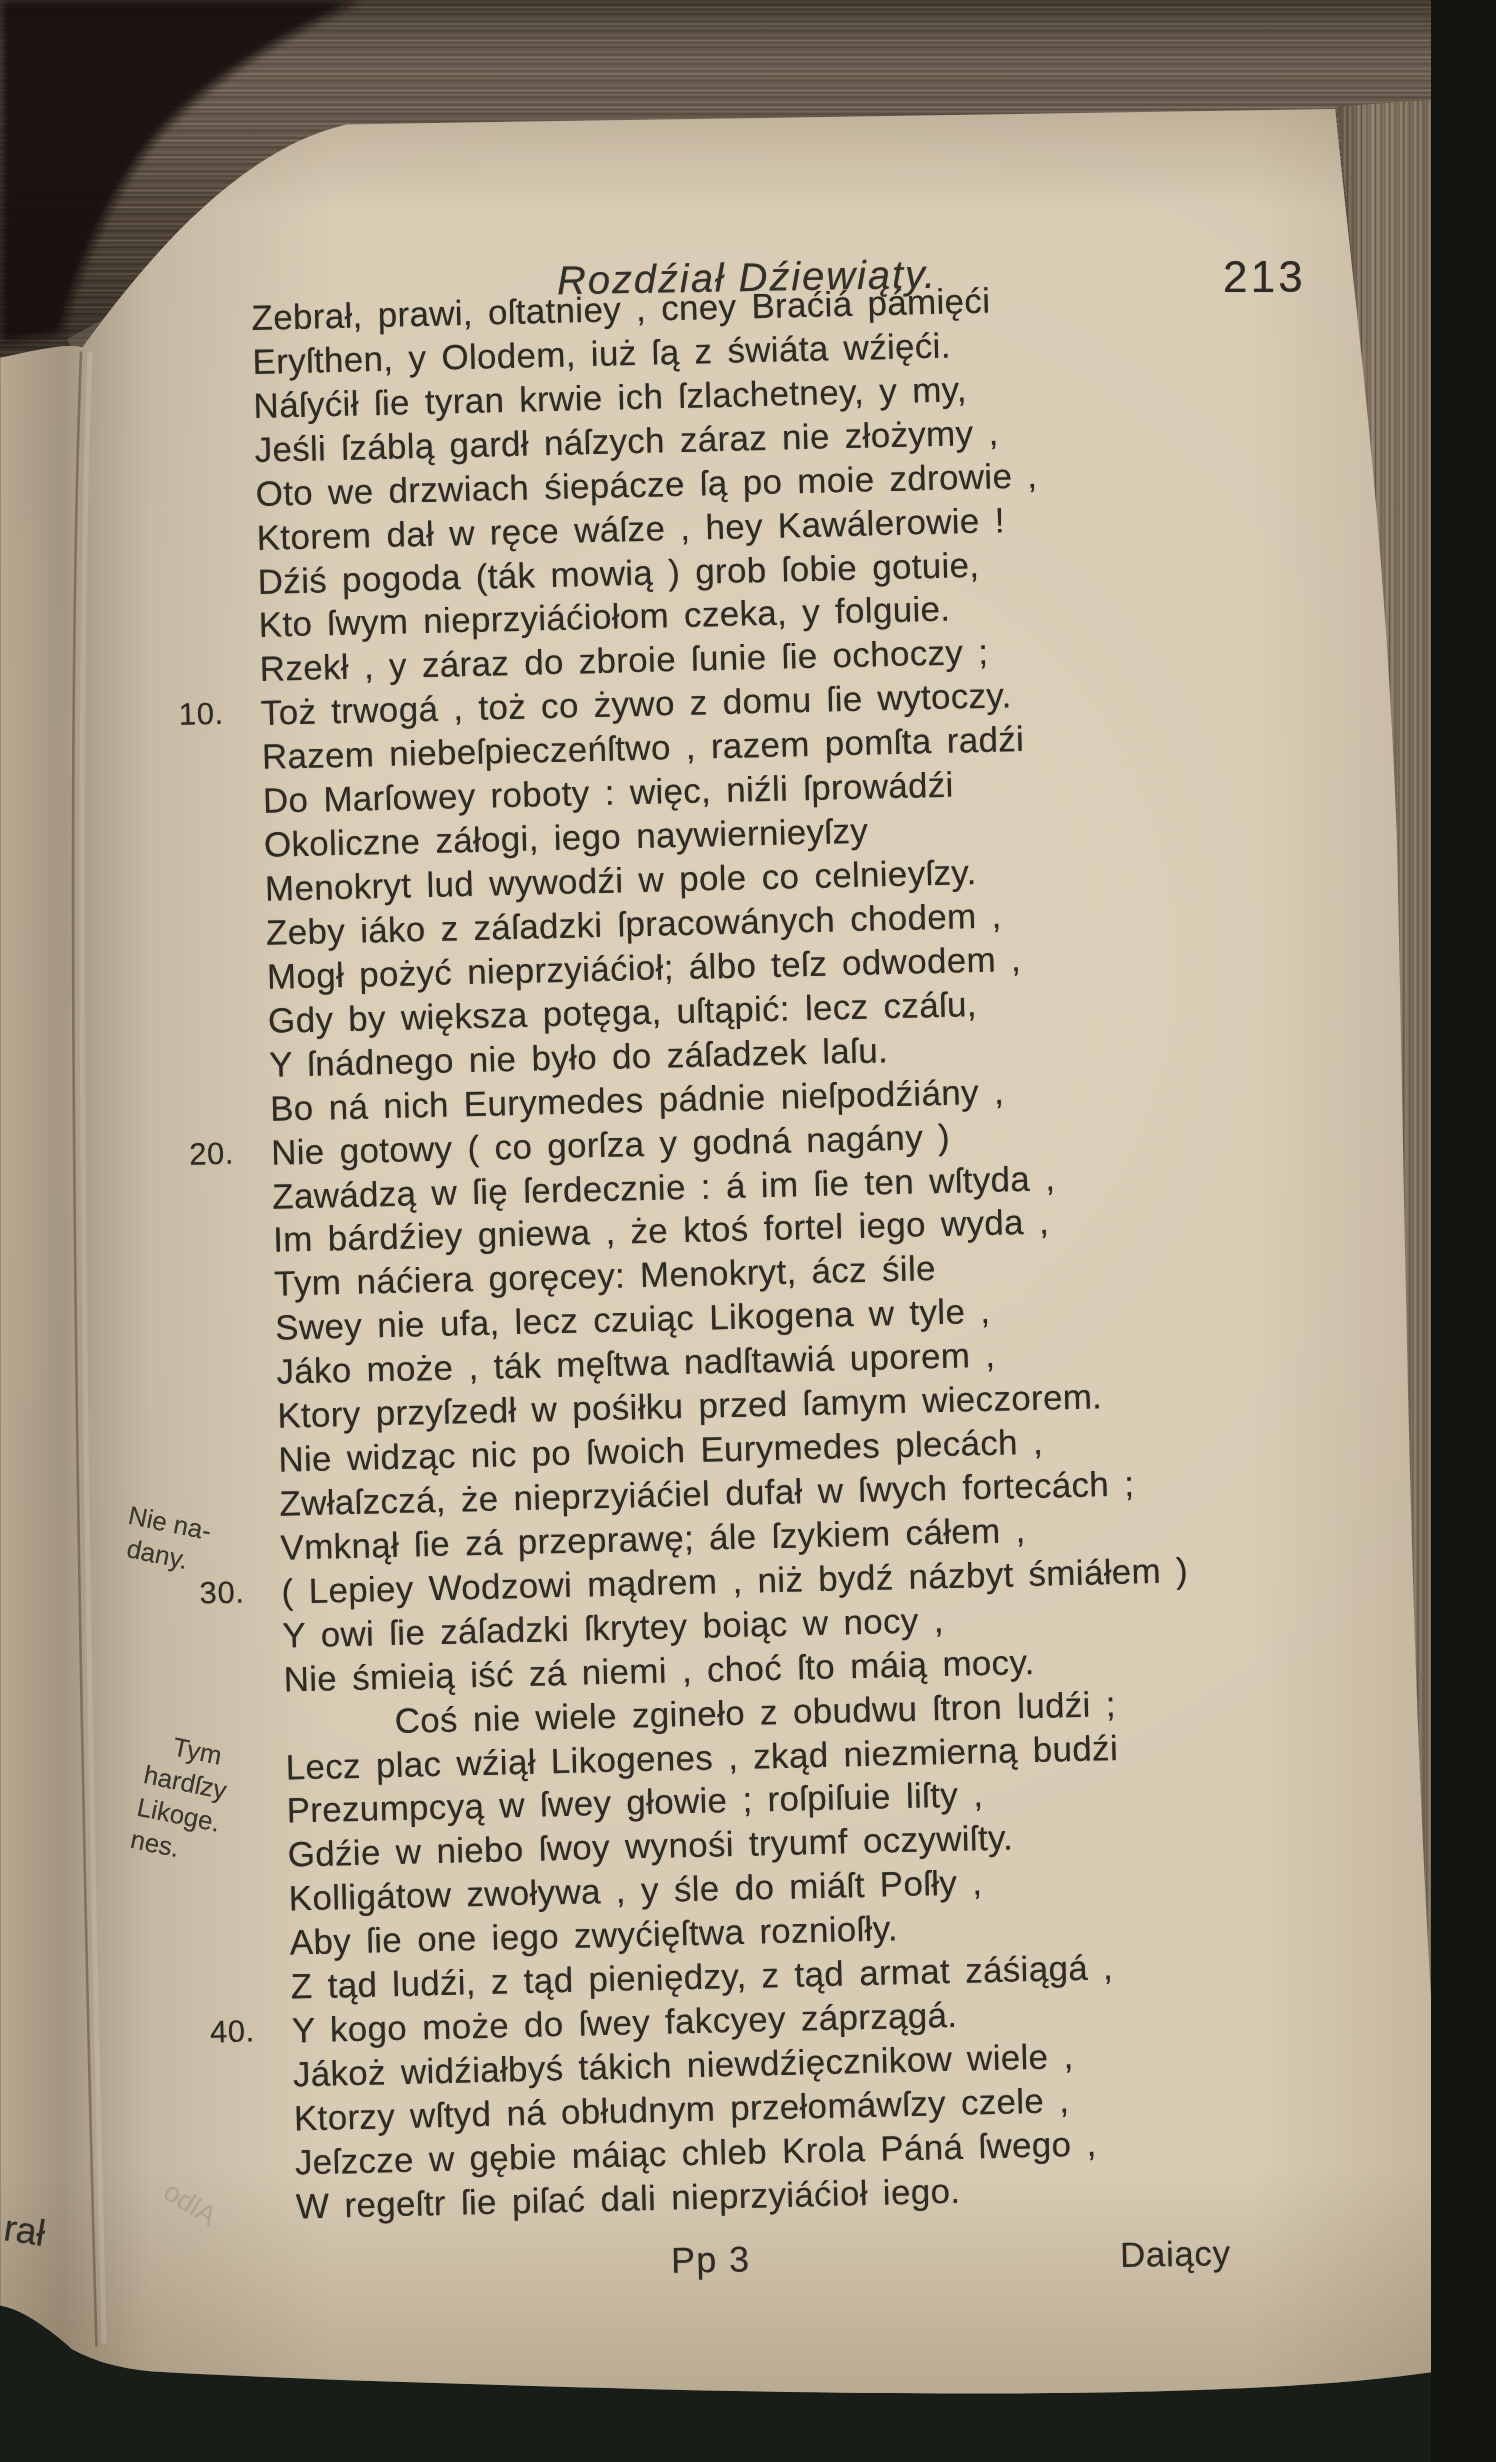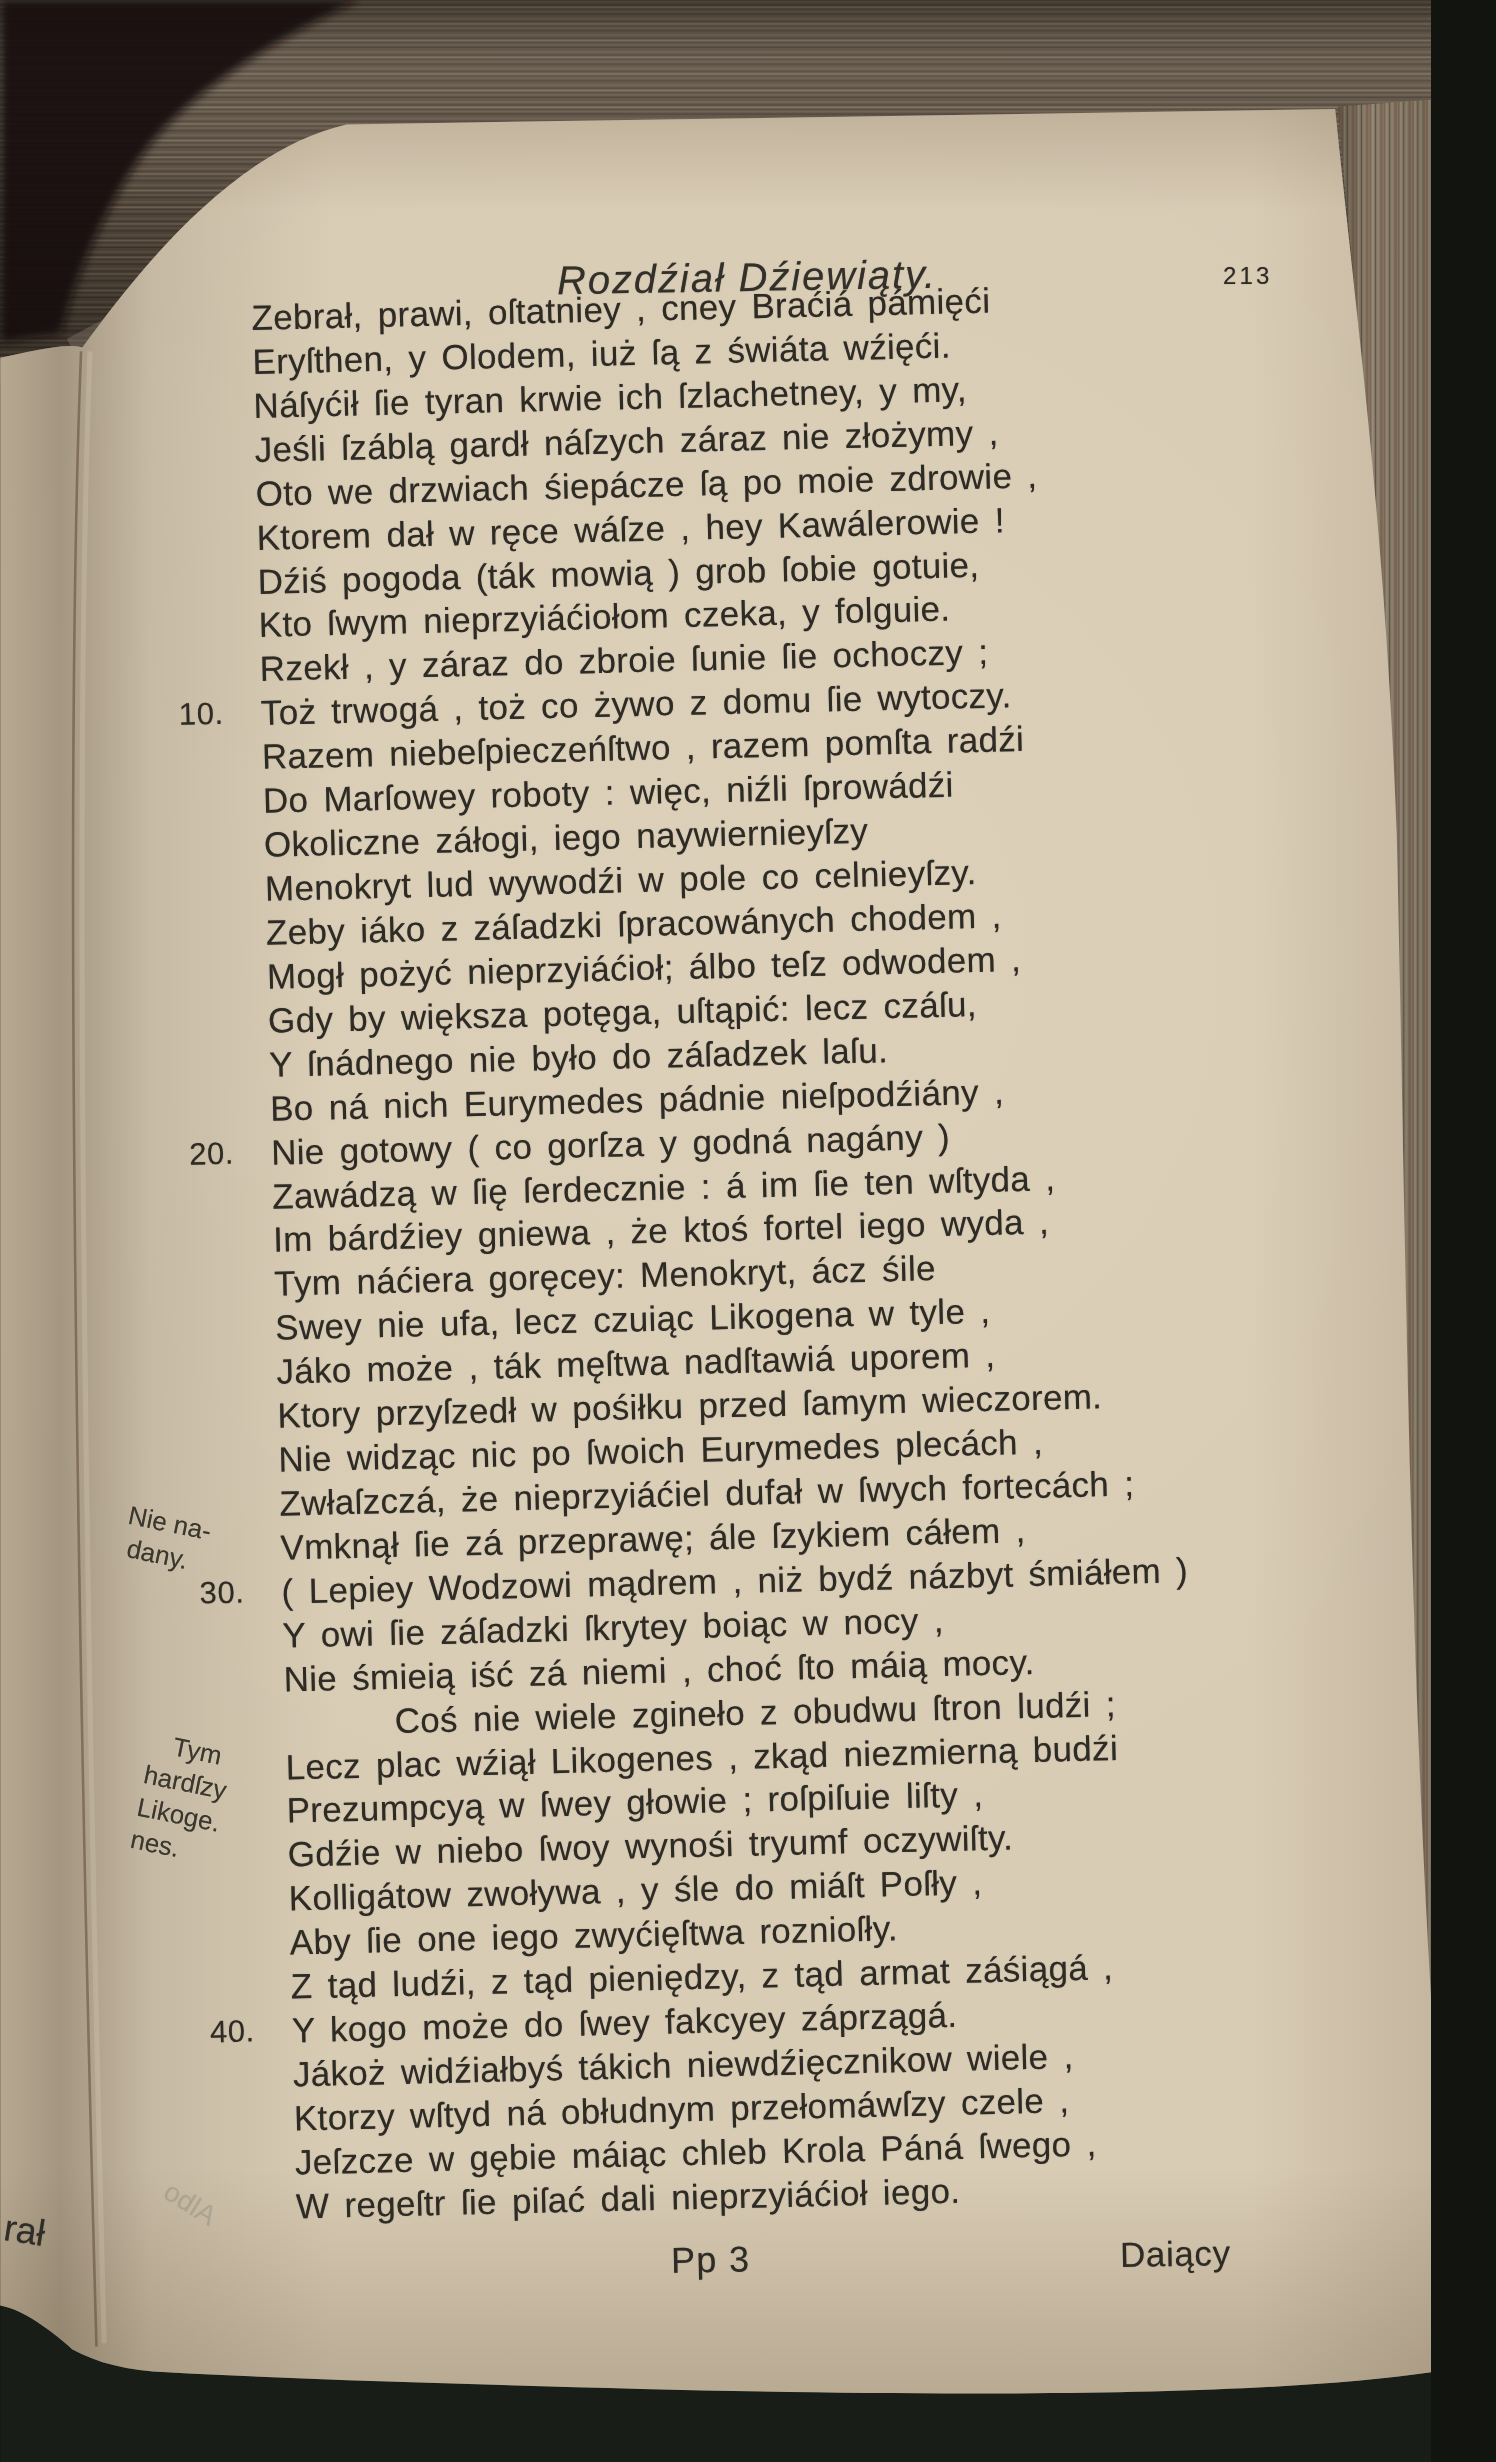--- a/index.html
+++ b/index.html
@@ -3,21 +3,21 @@
 <meta charset="utf-8">
 <style>
   html,body{margin:0;padding:0;background:#11140f;}
   .stage{position:relative;width:1431px;height:2462px;overflow:hidden;
          font-family:Liberation Sans, sans-serif;color:#2e2b25;}
   .stage svg{position:absolute;left:0;top:0;z-index:0;}
   .txt{position:absolute;z-index:2;white-space:nowrap;
        text-shadow:0 0 1px rgba(43,40,34,.5);}
   .header{top:255px;left:557px;font-size:40px;font-style:italic;
           letter-spacing:1.9px;transform:rotate(-1deg);color:#33302a;}
-  .pagenum{top:262px;left:1223px;font-size:24px;letter-spacing:3.2px;}
+  .pagenum{top:252px;left:1223px;font-size:44px;letter-spacing:3.2px;}
   .poem{position:absolute;z-index:2;left:251px;top:296px;width:975px;height:1911px;
         transform:rotate(-1.35deg);transform-origin:0 0;}
   .line{position:absolute;left:0;height:44px;line-height:44px;font-size:35px;
         white-space:nowrap;letter-spacing:0.3px;word-spacing:5.1px;
         text-shadow:0 0 1px rgba(43,40,34,.5);}
   .line.indent{padding-left:110px;}
   .lnum{position:absolute;left:-82px;width:77px;font-size:31px;letter-spacing:0.6px;}
   .note{font-size:26px;line-height:33px;color:#3a372f;transform-origin:0 0;
         text-shadow:0 0 0.6px rgba(43,40,34,.45);}
   .note div{white-space:nowrap;}

